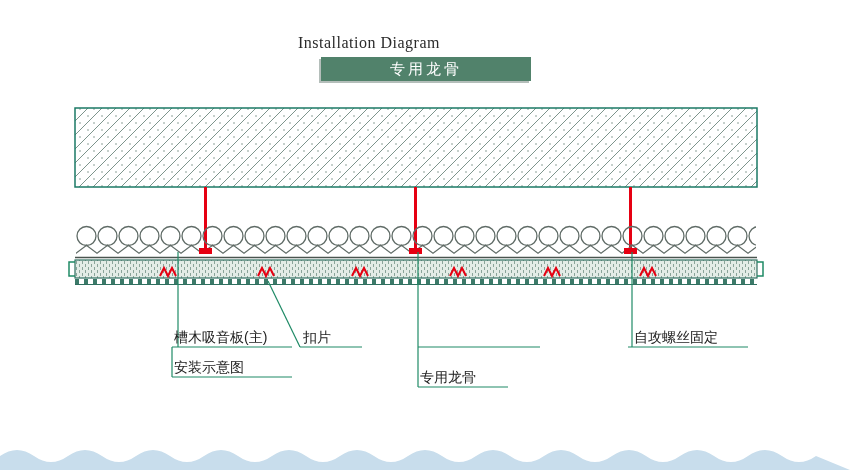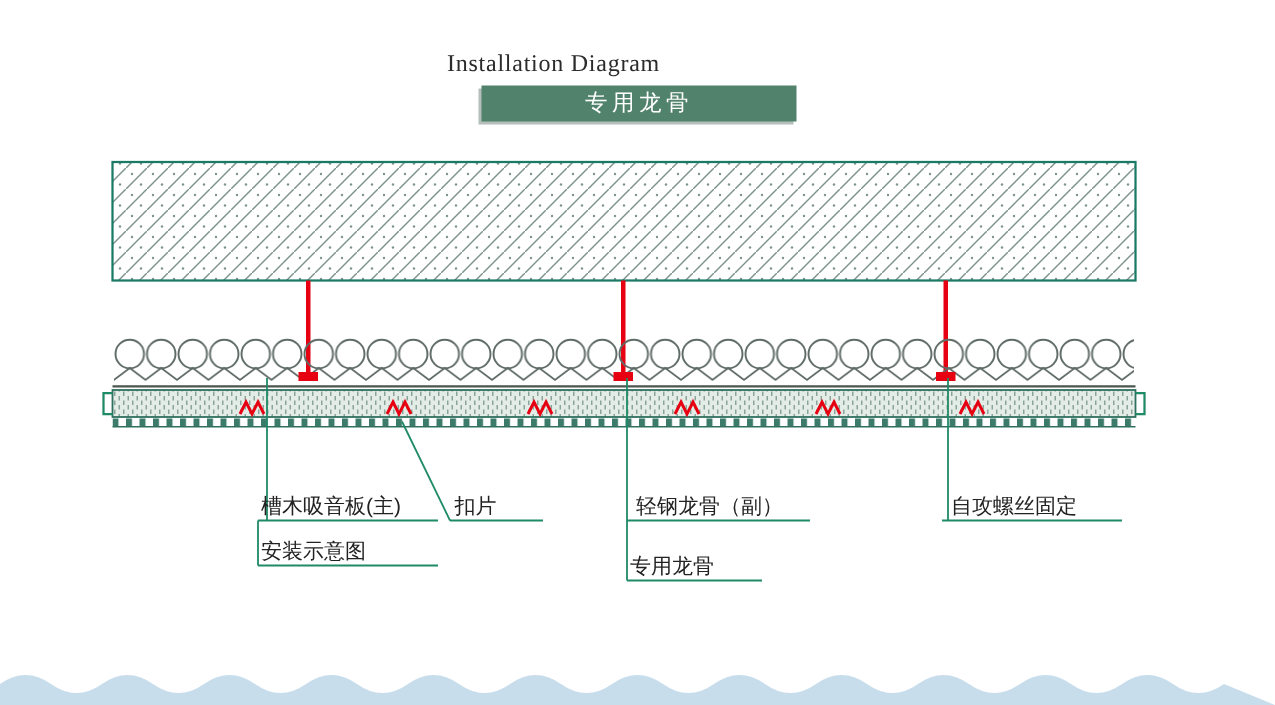--- a/index.html
+++ b/index.html
@@ -97,18 +97,17 @@
       <line x1="418" y1="387" x2="508" y2="387"></line>
       <line x1="632" y1="252" x2="632" y2="347"></line>
       <line x1="628" y1="347" x2="748" y2="347"></line>
     </g>
 
     <path fill="#c8ddec" d="M0,456 q17,-12 34,0 t34,0 t34,0 t34,0 t34,0 t34,0 t34,0 t34,0 t34,0 t34,0 t34,0 t34,0 t34,0 t34,0 t34,0 t34,0 t34,0 t34,0 t34,0 t34,0 t34,0 t34,0 t34,0 t34,0 L850,470 L0,470 Z"></path>
   </svg>
 
   <div class="lbl" style="left:174px;top:329px;">槽木吸音板(主)</div>
   <div class="lbl" style="left:303px;top:329px;">扣片</div>
-  <div class="lbl" style="left:424px;top:329px;">轻钢龙骨（副）</div>
   <div class="lbl" style="left:634px;top:329px;">自攻螺丝固定</div>
   <div class="lbl" style="left:174px;top:359px;">安装示意图</div>
   <div class="lbl" style="left:420px;top:369px;">专用龙骨</div>
 
 </div>
 
 </body></html>

